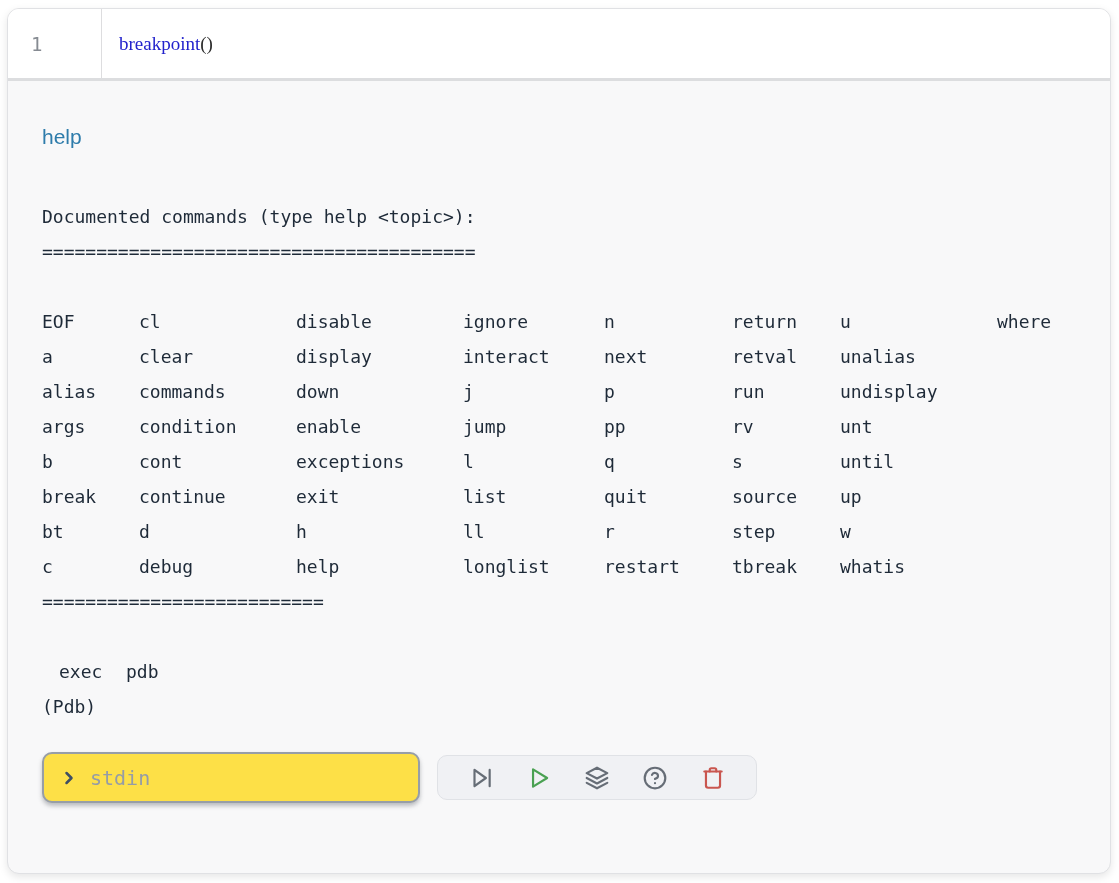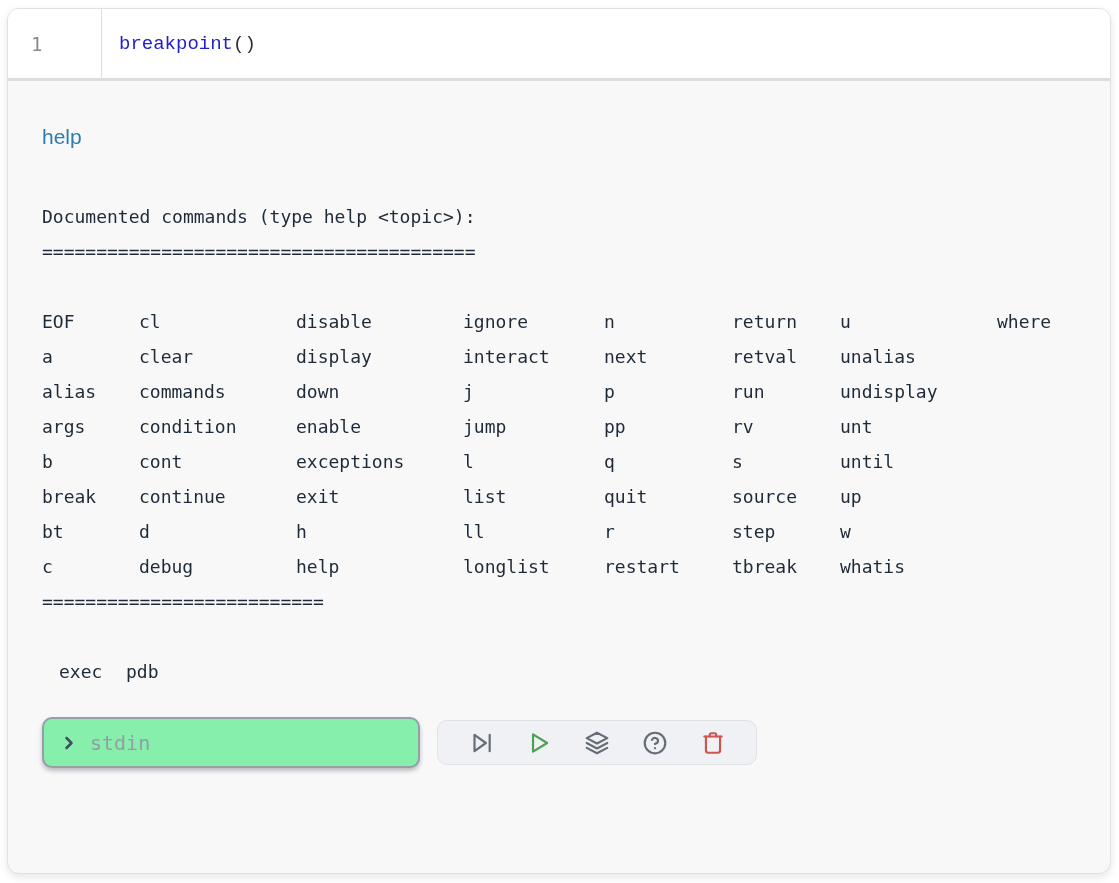--- a/index.html
+++ b/index.html
@@ -11,42 +11,42 @@
   }
   
   .editor-row{height:69px;background:#ffffff;display:flex;align-items:stretch;}
   .gutter{width:94px;display:flex;align-items:center;border-right:1px solid #dddddf;}
   .line-number{
     padding-left:23px;font-family:"DejaVu Sans Mono","Liberation Mono",monospace;
     font-size:19px;color:#868b92;
   }
   .code-line{
     display:flex;align-items:center;padding-left:17px;
-    font-family:Liberation Mono, monospace;font-size:19px;
+    font-family:Liberation Serif, serif;font-size:19px;
   }
   .tok-builtin{color:#2222cc;}
   .tok-punct{color:#2e2e2e;}
   .divider{height:3px;background:#dcdddf;}
   
   .output-panel{position:relative;height:794px;padding:0 34px;}
   .echo{
     margin-top:42px;font-family:"Liberation Sans","DejaVu Sans",sans-serif;
     font-size:21px;line-height:28px;color:#2e7cab;
   }
   .mono-block{margin-top:48px;color:#1e2a38;}
   .mono-line{
     position:relative;height:35px;line-height:35px;white-space:pre;
     font-family:"DejaVu Sans Mono","Liberation Mono",monospace;font-size:18px;
   }
   .mono-spacer{height:35px;}
   .cmd-cell{position:absolute;top:0;margin-top:35px;}
   
   .input-row{display:flex;align-items:flex-start;margin-top:28px;}
   .stdin-box{
-    width:378px;height:51px;background:#86efac;border:2px solid #979ea7;border-radius:10px;
+    width:378px;height:51px;background:#fde047;border:2px solid #979ea7;border-radius:10px;
     box-shadow:0 3px 4px rgba(110,115,122,0.45);
     display:flex;align-items:center;padding:0 12px 0 15px;
   }
   .prompt-chevron{display:flex;align-items:center;margin-right:9px;color:#3e4e63;}
   .stdin-input{
     flex:1;border:none;outline:none;background:transparent;
     font-family:"DejaVu Sans Mono","Liberation Mono",monospace;font-size:20px;color:#1e2a38;
   }
   .stdin-input::placeholder{color:#959ca6;opacity:1;}
   .toolbar{
@@ -93,20 +93,21 @@
           <div class="mono-line"><span class="cmd-cell" style="left: 0px;">b</span><span class="cmd-cell" style="left: 97px;">cont</span><span class="cmd-cell" style="left: 254px;">exceptions</span><span class="cmd-cell" style="left: 421px;">l</span><span class="cmd-cell" style="left: 562px;">q</span><span class="cmd-cell" style="left: 690px;">s</span><span class="cmd-cell" style="left: 798px;">until</span></div>
           <div class="mono-line"><span class="cmd-cell" style="left: 0px;">break</span><span class="cmd-cell" style="left: 97px;">continue</span><span class="cmd-cell" style="left: 254px;">exit</span><span class="cmd-cell" style="left: 421px;">list</span><span class="cmd-cell" style="left: 562px;">quit</span><span class="cmd-cell" style="left: 690px;">source</span><span class="cmd-cell" style="left: 798px;">up</span></div>
           <div class="mono-line"><span class="cmd-cell" style="left: 0px;">bt</span><span class="cmd-cell" style="left: 97px;">d</span><span class="cmd-cell" style="left: 254px;">h</span><span class="cmd-cell" style="left: 421px;">ll</span><span class="cmd-cell" style="left: 562px;">r</span><span class="cmd-cell" style="left: 690px;">step</span><span class="cmd-cell" style="left: 798px;">w</span></div>
           <div class="mono-line"><span class="cmd-cell" style="left: 0px;">c</span><span class="cmd-cell" style="left: 97px;">debug</span><span class="cmd-cell" style="left: 254px;">help</span><span class="cmd-cell" style="left: 421px;">longlist</span><span class="cmd-cell" style="left: 562px;">restart</span><span class="cmd-cell" style="left: 690px;">tbreak</span><span class="cmd-cell" style="left: 798px;">whatis</span></div>
         </div>
 
       <div class="mono-spacer"></div>
       <div class="mono-line">==========================</div>
       <div class="mono-line"><span class="cmd-cell" style="left: 17px;">exec</span><span class="cmd-cell" style="left: 84px;">pdb</span></div>
       <div class="mono-spacer"></div>
+      <div class="mono-line">(Pdb)</div>
     </div>
 
     <div class="input-row">
 
       <div class="stdin-box">
         <span class="prompt-chevron">
           <svg width="20" height="20" viewBox="0 0 24 24" fill="none" stroke="currentColor" stroke-width="3" stroke-linecap="round" stroke-linejoin="round">
               <polyline points="9 6 15 12 9 18"></polyline>
             </svg>
         </span>

